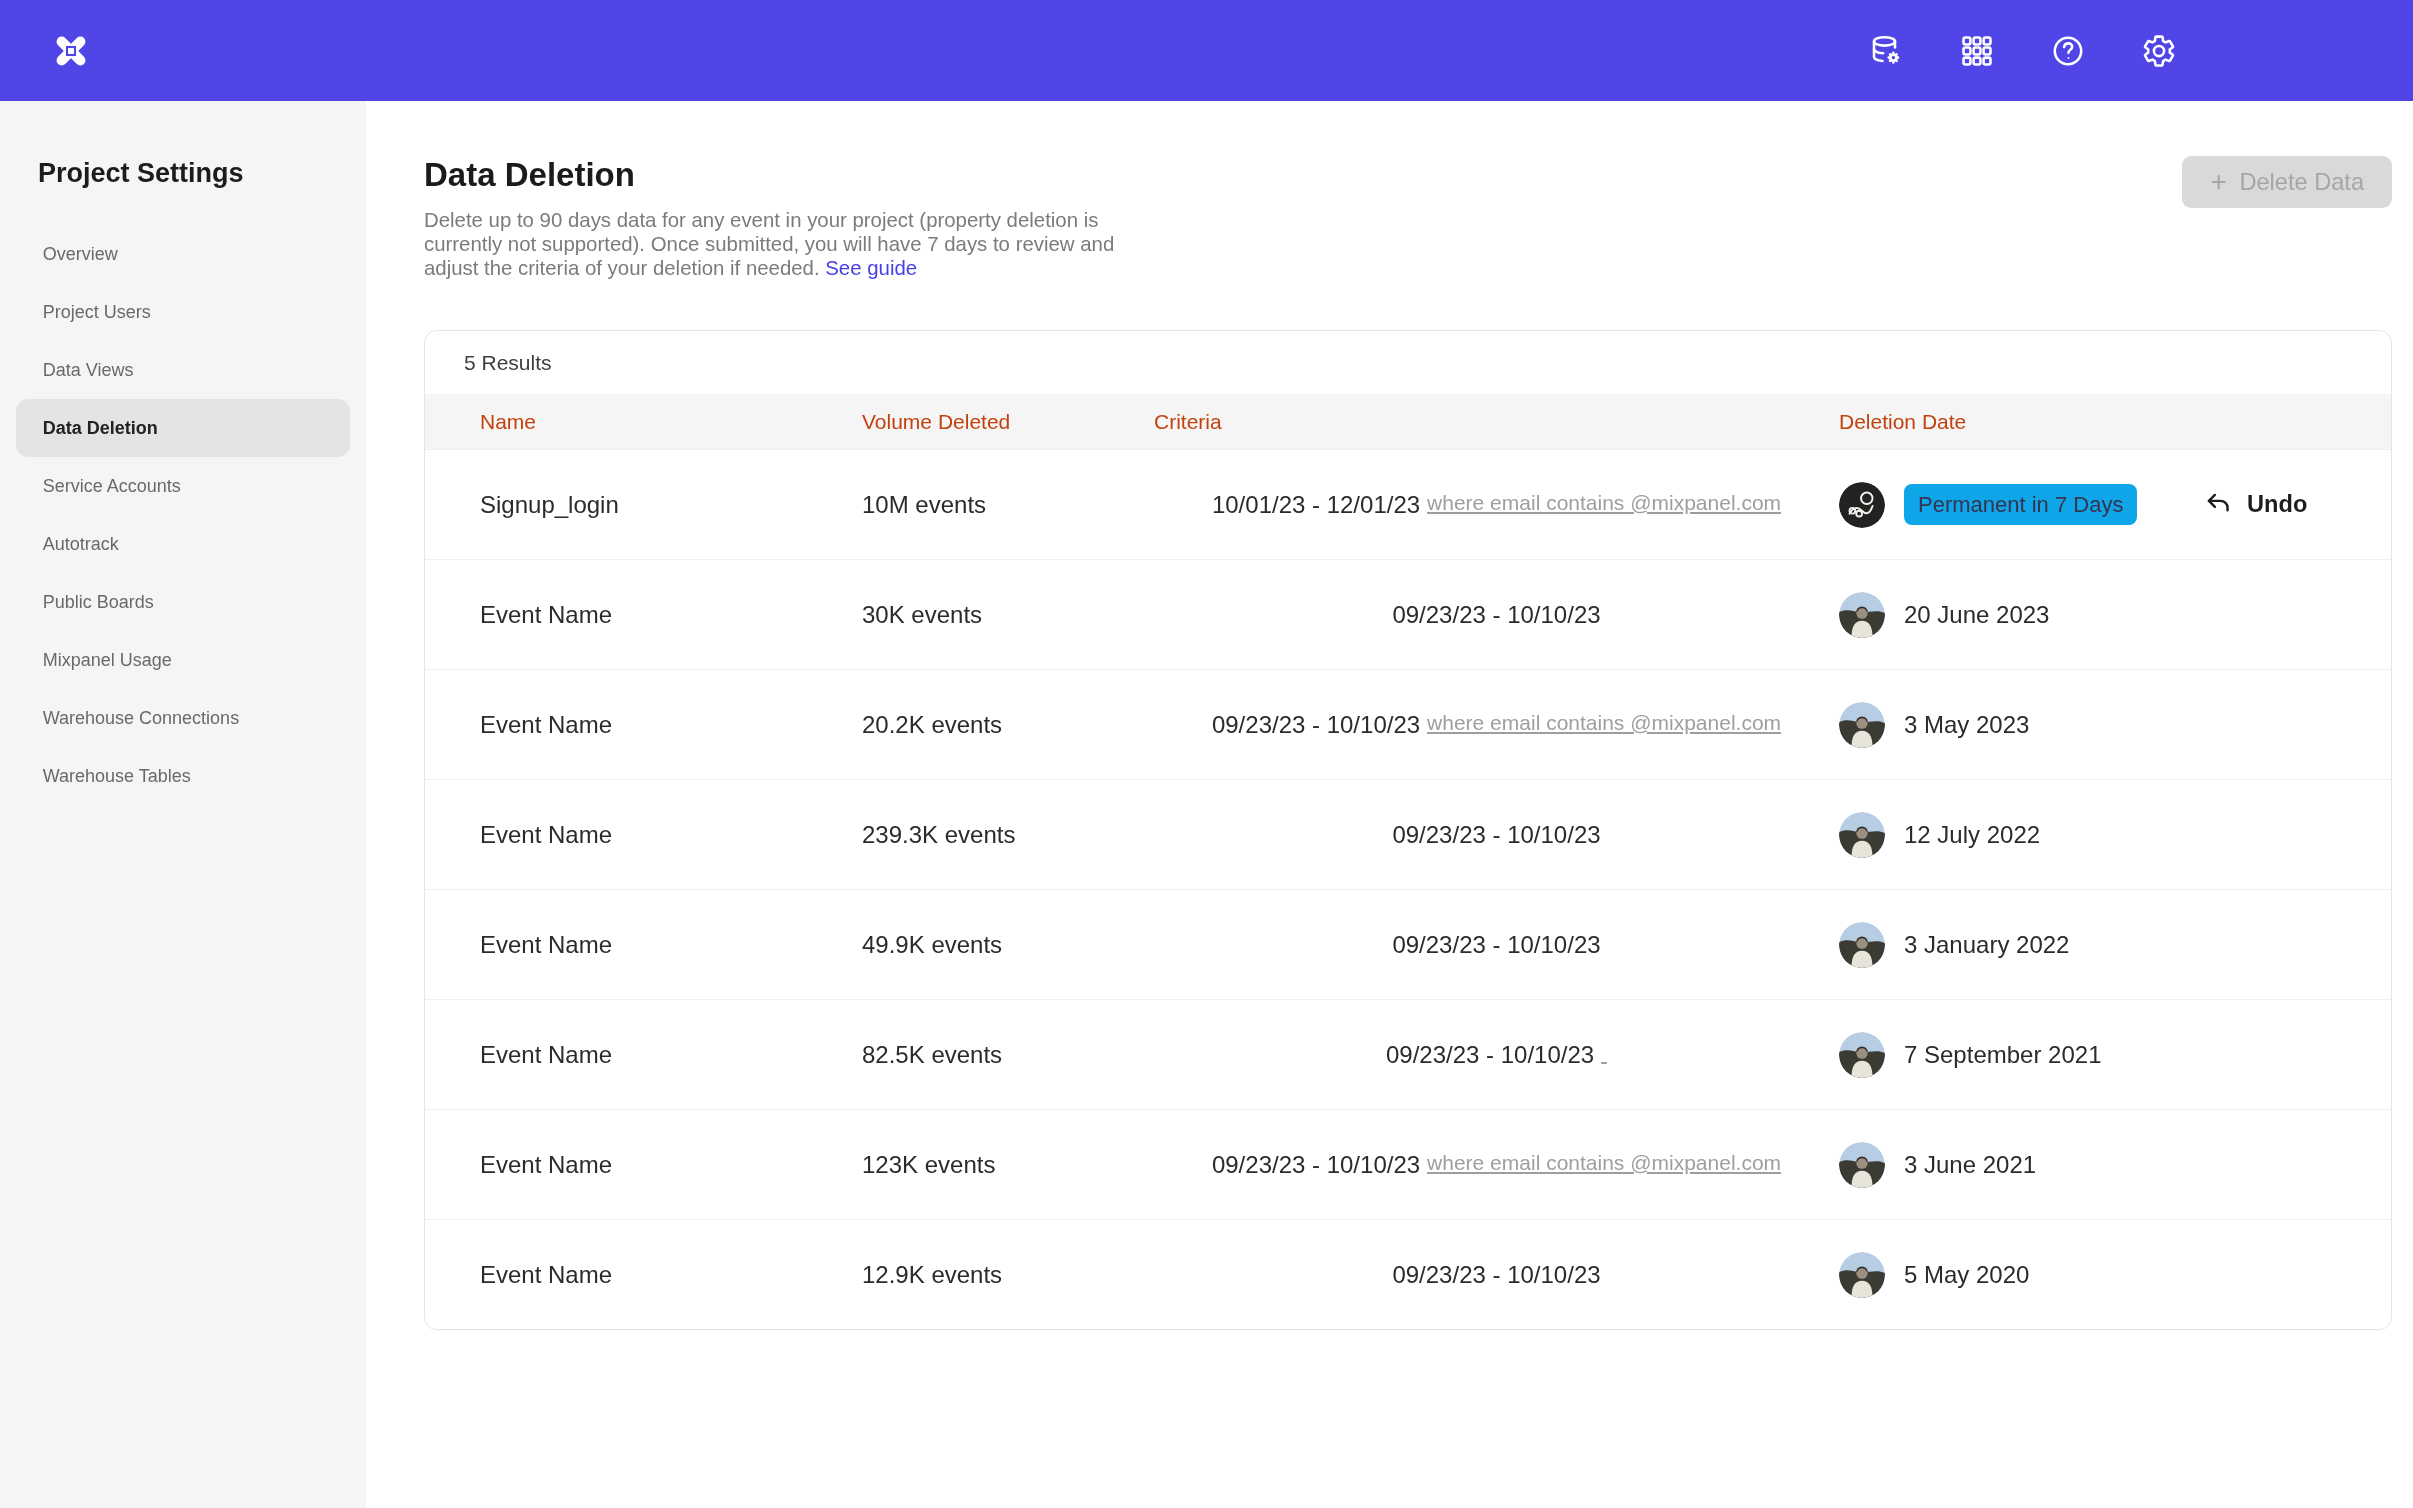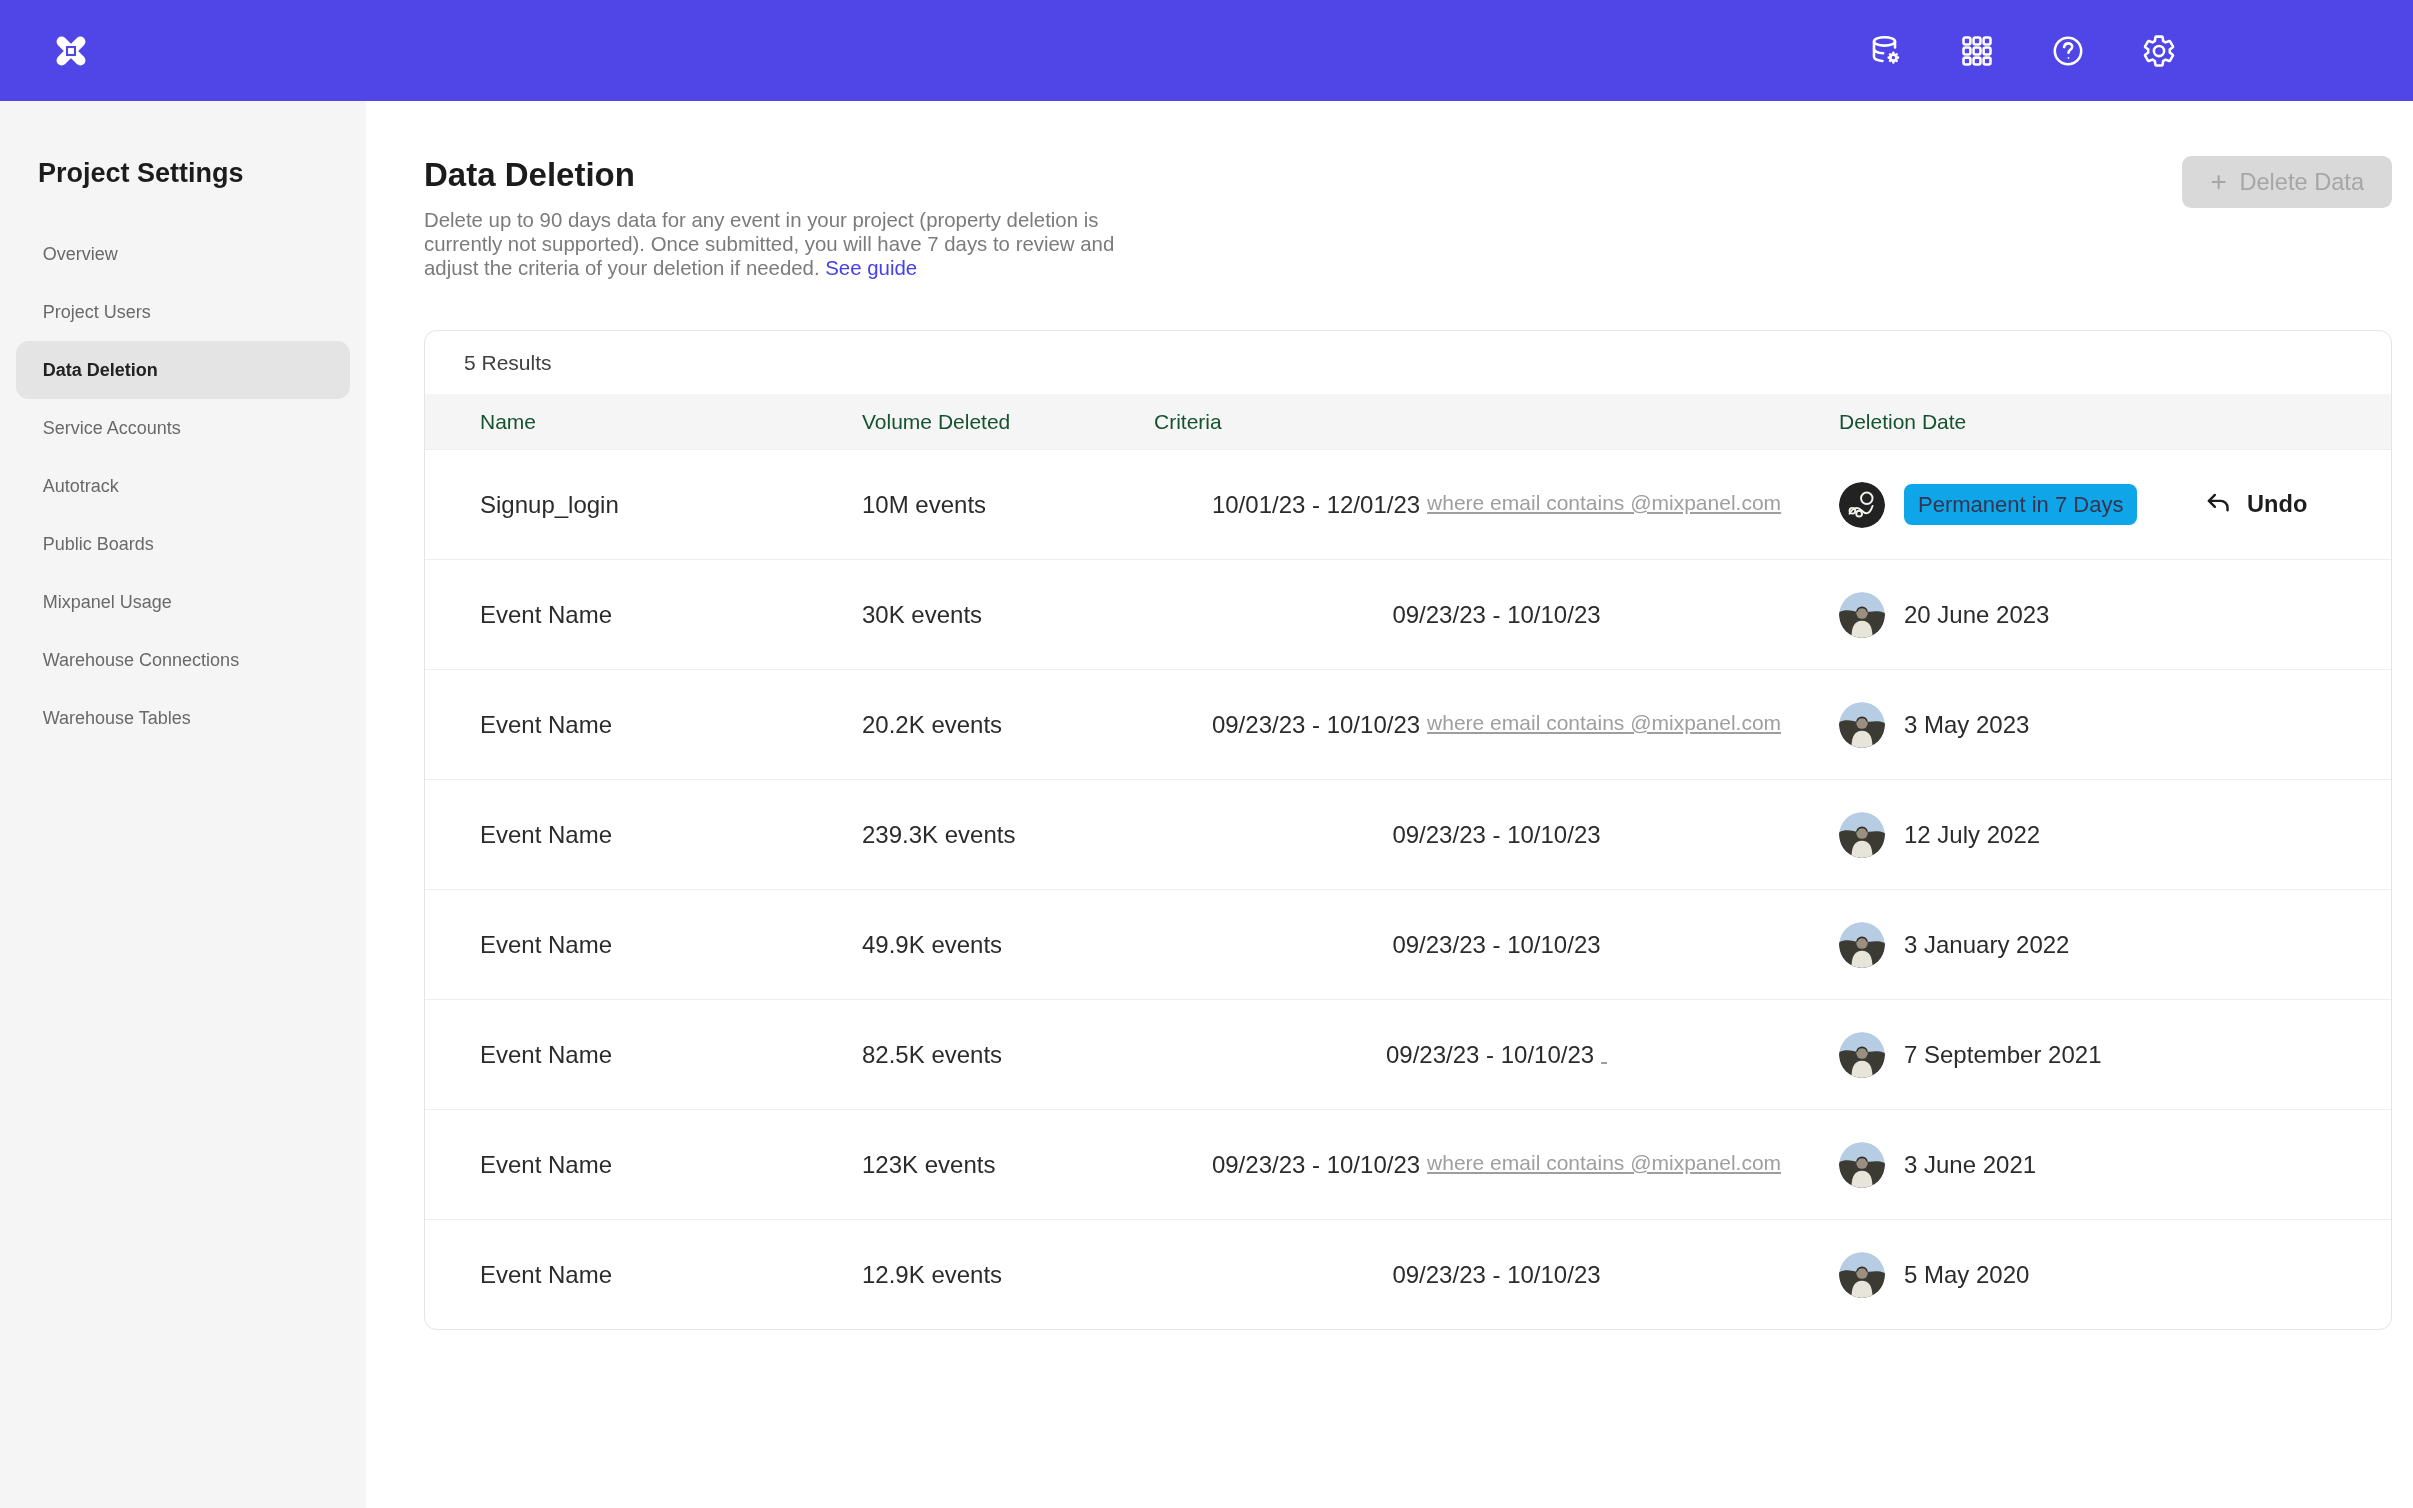--- a/index.html
+++ b/index.html
@@ -32,21 +32,21 @@
     height:52px; padding:0 28px; font-size:23.6px; font-weight:500; display:flex;
     align-items:center; gap:12.6px; cursor:not-allowed; font-family:inherit; }
   .plus-glyph { font-size:28px; font-weight:400; line-height:1; }
 
   
   .card { margin-top:50px; border:1.6px solid #E4E4E4; border-radius:12.6px; overflow:hidden;
     background:#fff; }
   .card-head { height:63px; display:flex; align-items:center; padding-left:39px;
     font-size:21px; color:#3f3f3f; }
   .grid-row { display:grid; grid-template-columns:437px 292px 685px 1fr; align-items:center; }
-  .thead { background:#F5F5F5; height:55px; font-size:21px; color:#14532d; }
+  .thead { background:#F5F5F5; height:55px; font-size:21px; color:#c2410c; }
   .thead .c-name { padding-left:55px; }
   .trow { height:110px; border-top:1.6px solid #EFEFEF; font-size:24px; color:#2b2b2b; }
   .c-name { padding-left:55px; }
   .c-criteria { display:flex; flex-direction:row; justify-content:center; gap:7px; }
   .sub-text { font-size:21px; color:#9e9e9e; min-height:24px;text-decoration:underline; }
   .c-date { display:flex; align-items:center; gap:19px; padding-right:19px; }
   .avatar { width:46px; height:46px; border-radius:50%; flex-shrink:0; overflow:hidden; }
   .badge { background:#0ea5e9; color:#36344e; font-size:22px; border-radius:7.9px;
     padding:7.9px 14px; white-space:nowrap; }
   .undo { display:flex; align-items:center; gap:12.6px; margin-left:47px; cursor:pointer;
@@ -106,20 +106,21 @@
   </div>
 </header>
 
 <div class="shell">
 
   <nav class="sidebar">
     <div class="side-heading">Project Settings</div>
     <div id="side-items">
         <div class="side-item">Overview</div>
         <div class="side-item">Project Users</div>
+        <div class="side-item">Data Views</div>
         <div class="side-item active">Data Deletion</div>
         <div class="side-item">Service Accounts</div>
         <div class="side-item">Autotrack</div>
         <div class="side-item">Public Boards</div>
         <div class="side-item">Mixpanel Usage</div>
         <div class="side-item">Warehouse Connections</div>
         <div class="side-item">Warehouse Tables</div>
       </div>
   </nav>
 

